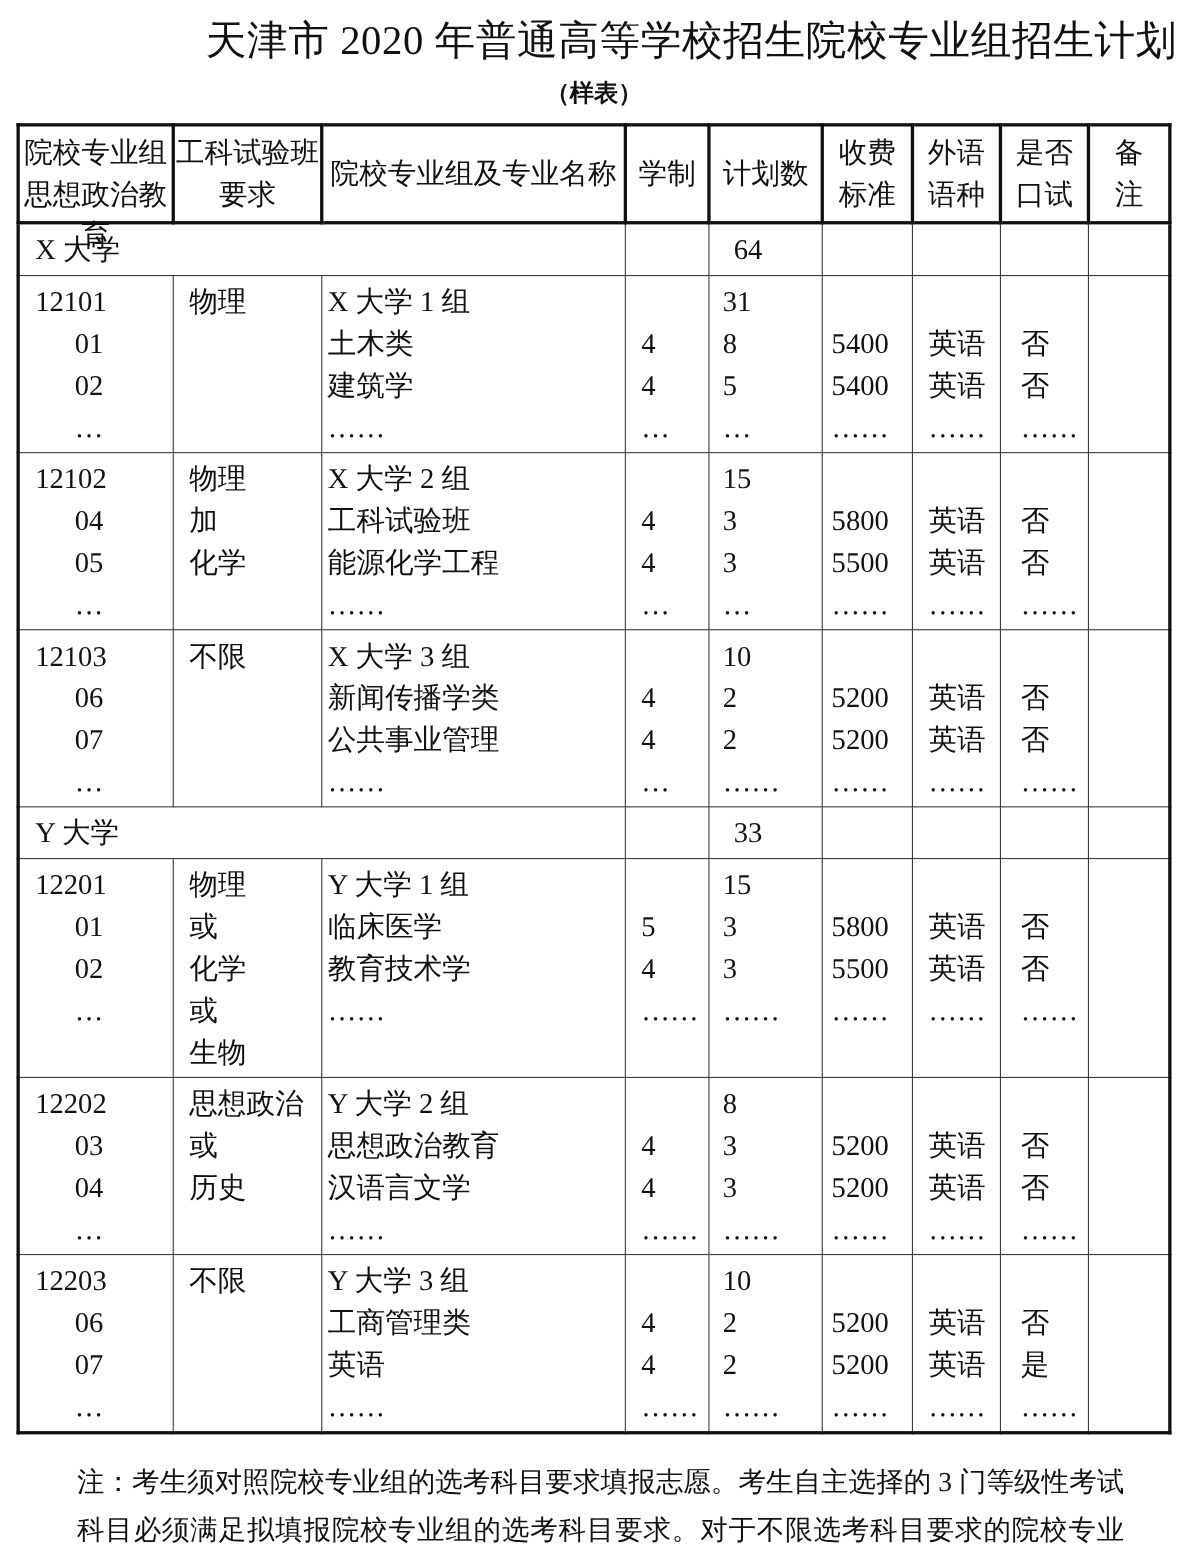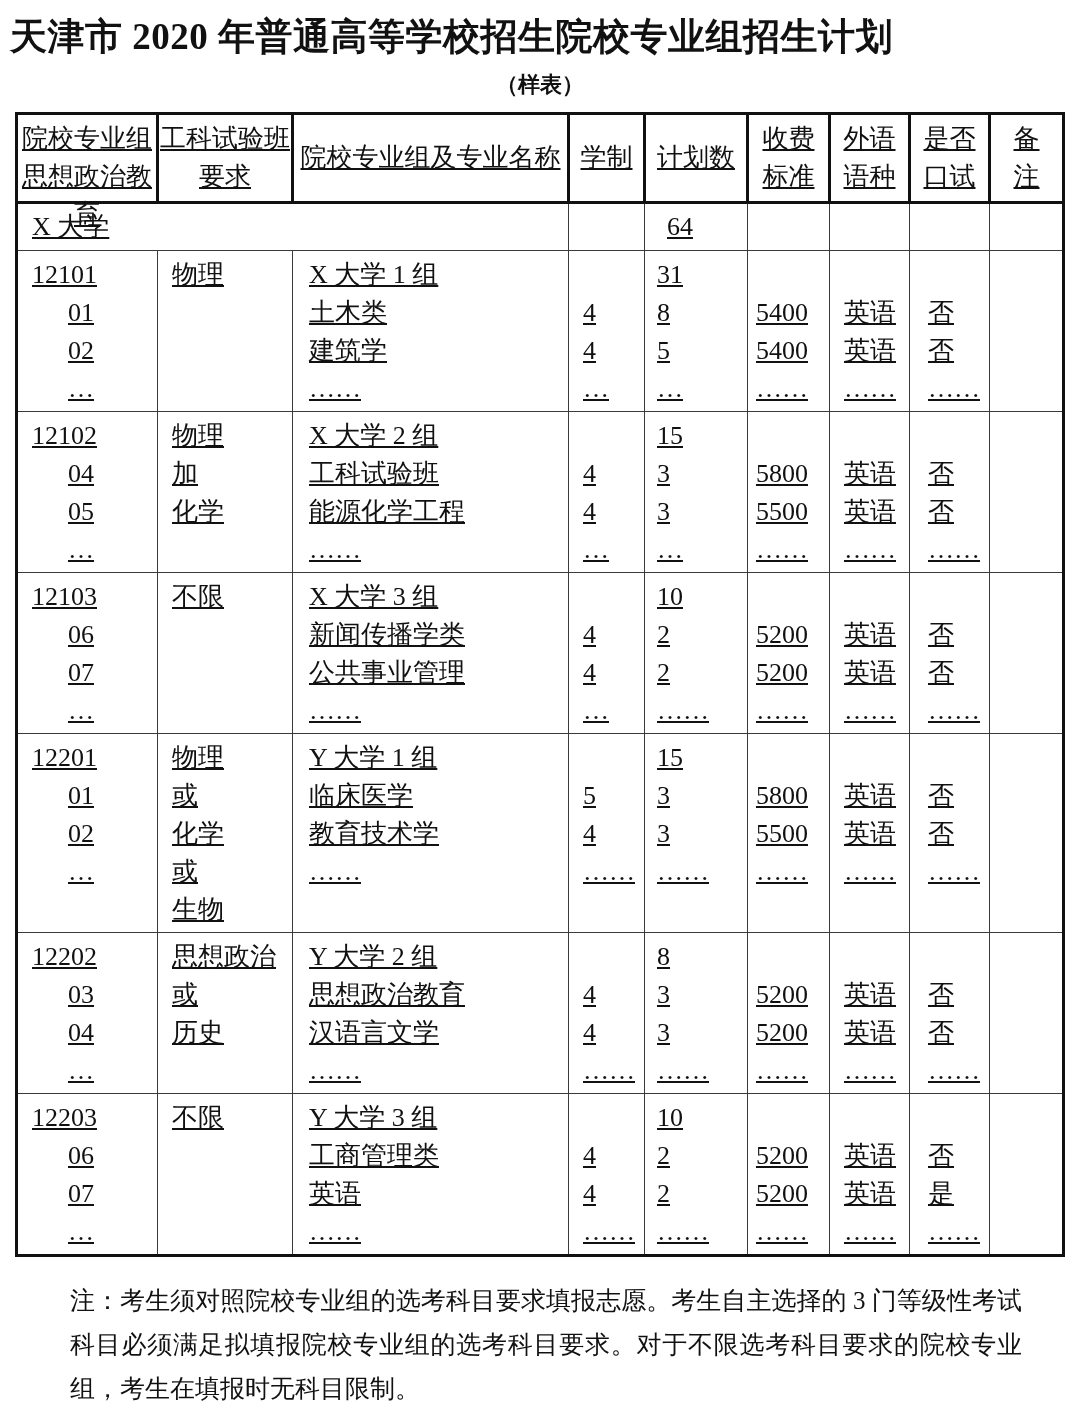--- a/index.html
+++ b/index.html
@@ -3,51 +3,50 @@
 <meta charset="utf-8">
 <style>
   html,body{margin:0;padding:0;}
   body{
     width:1080px;height:1418px;
     background:#ffffff;color:#111;
     font-family:"Liberation Serif","DejaVu Serif",serif;
     overflow:hidden;
   }
   .title{
-    font-size:37px;font-weight:bold;text-align:left;
+    font-size:37px;font-weight:normal;text-align:right;
     margin:12px 10px 0;letter-spacing:0.5px;
   }
   .subtitle{
     font-size:22px;font-weight:bold;text-align:center;
     margin:8px 0 12px;
   }
   table.plan{
     border-collapse:collapse;table-layout:fixed;
     width:1050px;margin:2px auto;
     border:3px solid #111;
-    text-decoration:underline;
   }
   th,td{border:1px solid #3a3a3a;padding:0;vertical-align:top;font-weight:normal;}
   thead th{
     border-width:3px;border-color:#111;
     font-size:26px;text-align:center;vertical-align:middle;
     height:86px;
   }
   .hline{height:38px;line-height:38px;}
   
   col.c-code{width:141px;} col.c-subject{width:135px;} col.c-name{width:276px;}
   col.c-years{width:76px;} col.c-plan{width:103px;} col.c-fee{width:82px;}
   col.c-lang{width:80px;} col.c-oral{width:80px;} col.c-remark{width:74px;}
   
   tr.group td{padding-top:5px;padding-bottom:3px;font-size:26px;}
   td .line{height:38px;line-height:38px;white-space:nowrap;}
   td .line.sub{padding-left:36px;}
   td.code{padding-left:14px;}
   td.subject{padding-left:14px;}
-  td.name{padding-left:16px;}
+  td.name{padding-left:5px;}
   td.years{padding-left:14px;}
   td.plan{padding-left:12px;}
   td.fee{padding-left:8px;}
   td.lang{padding-left:14px;}
   td.oral{padding-left:18px;}
   tr.uni-row td{height:46px;line-height:46px;font-size:26px;padding-top:0;padding-bottom:0;padding-left:22px;}
   tr.uni-row td.uname{padding-left:14px;}
   tr.section-start td{border-top:1px solid #737373;}
   .note{
     margin:22px 58px 0 70px;
@@ -260,20 +259,29 @@
             <div class="line">……</div>
           </td>
           <td class="oral">
             <div class="line"></div>
             <div class="line">否</div>
             <div class="line">否</div>
             <div class="line">……</div>
           </td>
           <td class="remark"></td>
         </tr>
+        <tr class="uni-row section-start">
+          <td colspan="3" class="uname">Y 大学</td>
+          <td class="years"></td>
+          <td class="plan">33</td>
+          <td class="fee"></td>
+          <td class="lang"></td>
+          <td class="oral"></td>
+          <td class="remark"></td>
+        </tr>
         <tr class="group">
           <td class="code">
             <div class="line">12201</div>
             <div class="line sub">01</div>
             <div class="line sub">02</div>
             <div class="line sub">…</div>
           </td>
           <td class="subject">
             <div class="line">物理</div>
             <div class="line">或</div>

